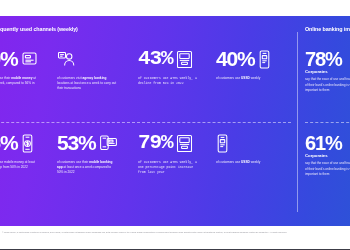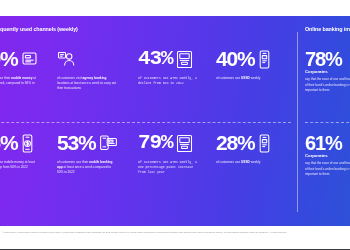--- a/index.html
+++ b/index.html
@@ -278,21 +278,20 @@
                 <rect x="6.6" y="13.3" width="5.8" height="2.2" rx="0.4"></rect>
                 <line x1="2.5" y1="18.5" x2="16.5" y2="18.5"></line>
               </svg>
             </span>
           </div>
           <div class="stat-desc">of customers use ATMs weekly, a one percentage point increase from last year</div>
         </div>
 
         <div class="stat col-3">
           <div class="stat-head">
-            <span class="stat-num">28%</span>
             <span class="stat-icon">
               <svg width="13" height="21" viewBox="0 0 13 21" fill="none" stroke="#ffffff" stroke-width="1.05">
                 <rect x="2.2" y="2" width="8.6" height="17" rx="1.4"></rect>
                 <line x1="4.6" y1="4.4" x2="8.4" y2="4.4"></line>
                 <rect x="4.3" y="6.6" width="4.4" height="3.2" rx="0.4"></rect>
                 <line x1="4.3" y1="11.8" x2="8.7" y2="11.8"></line>
                 <line x1="4.3" y1="13.6" x2="7.2" y2="13.6"></line>
               </svg>
             </span>
           </div>

